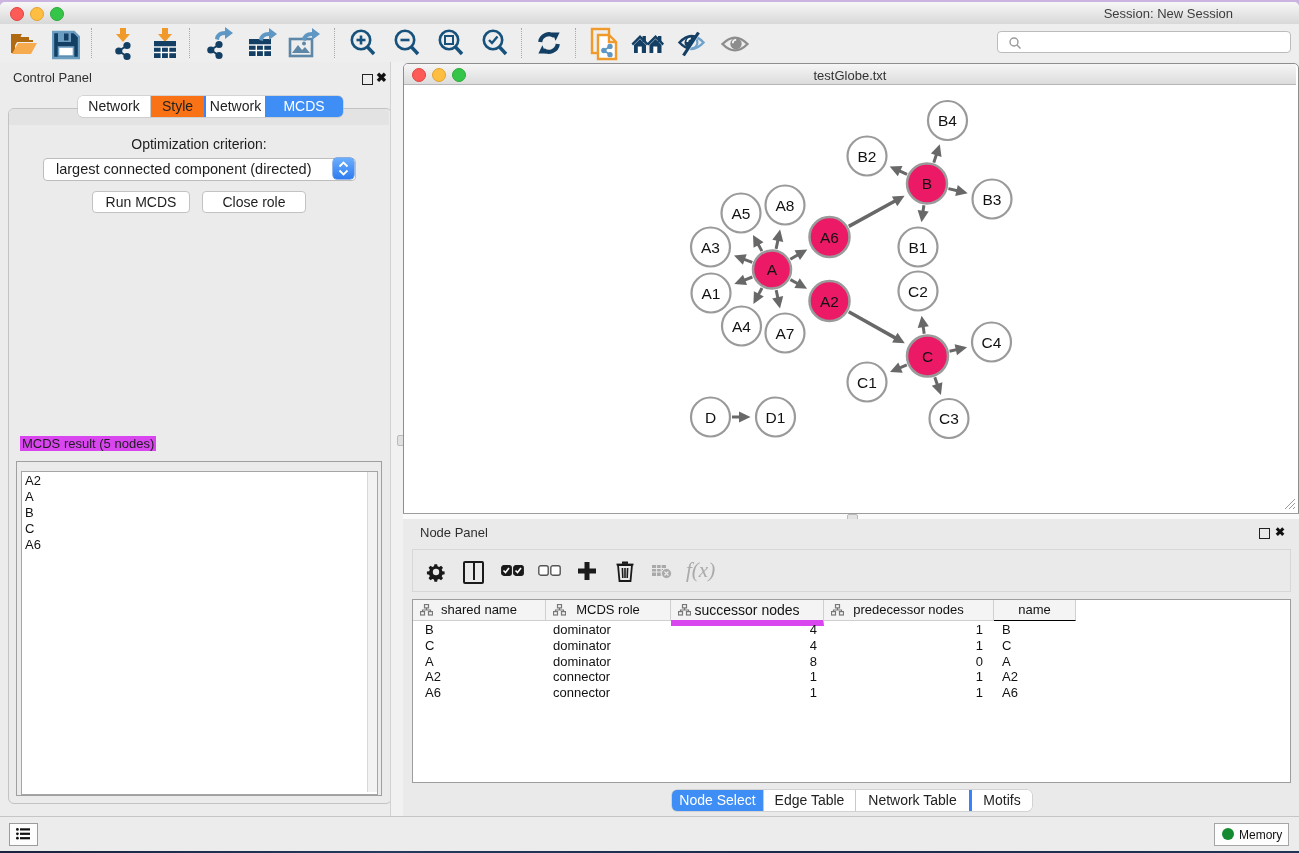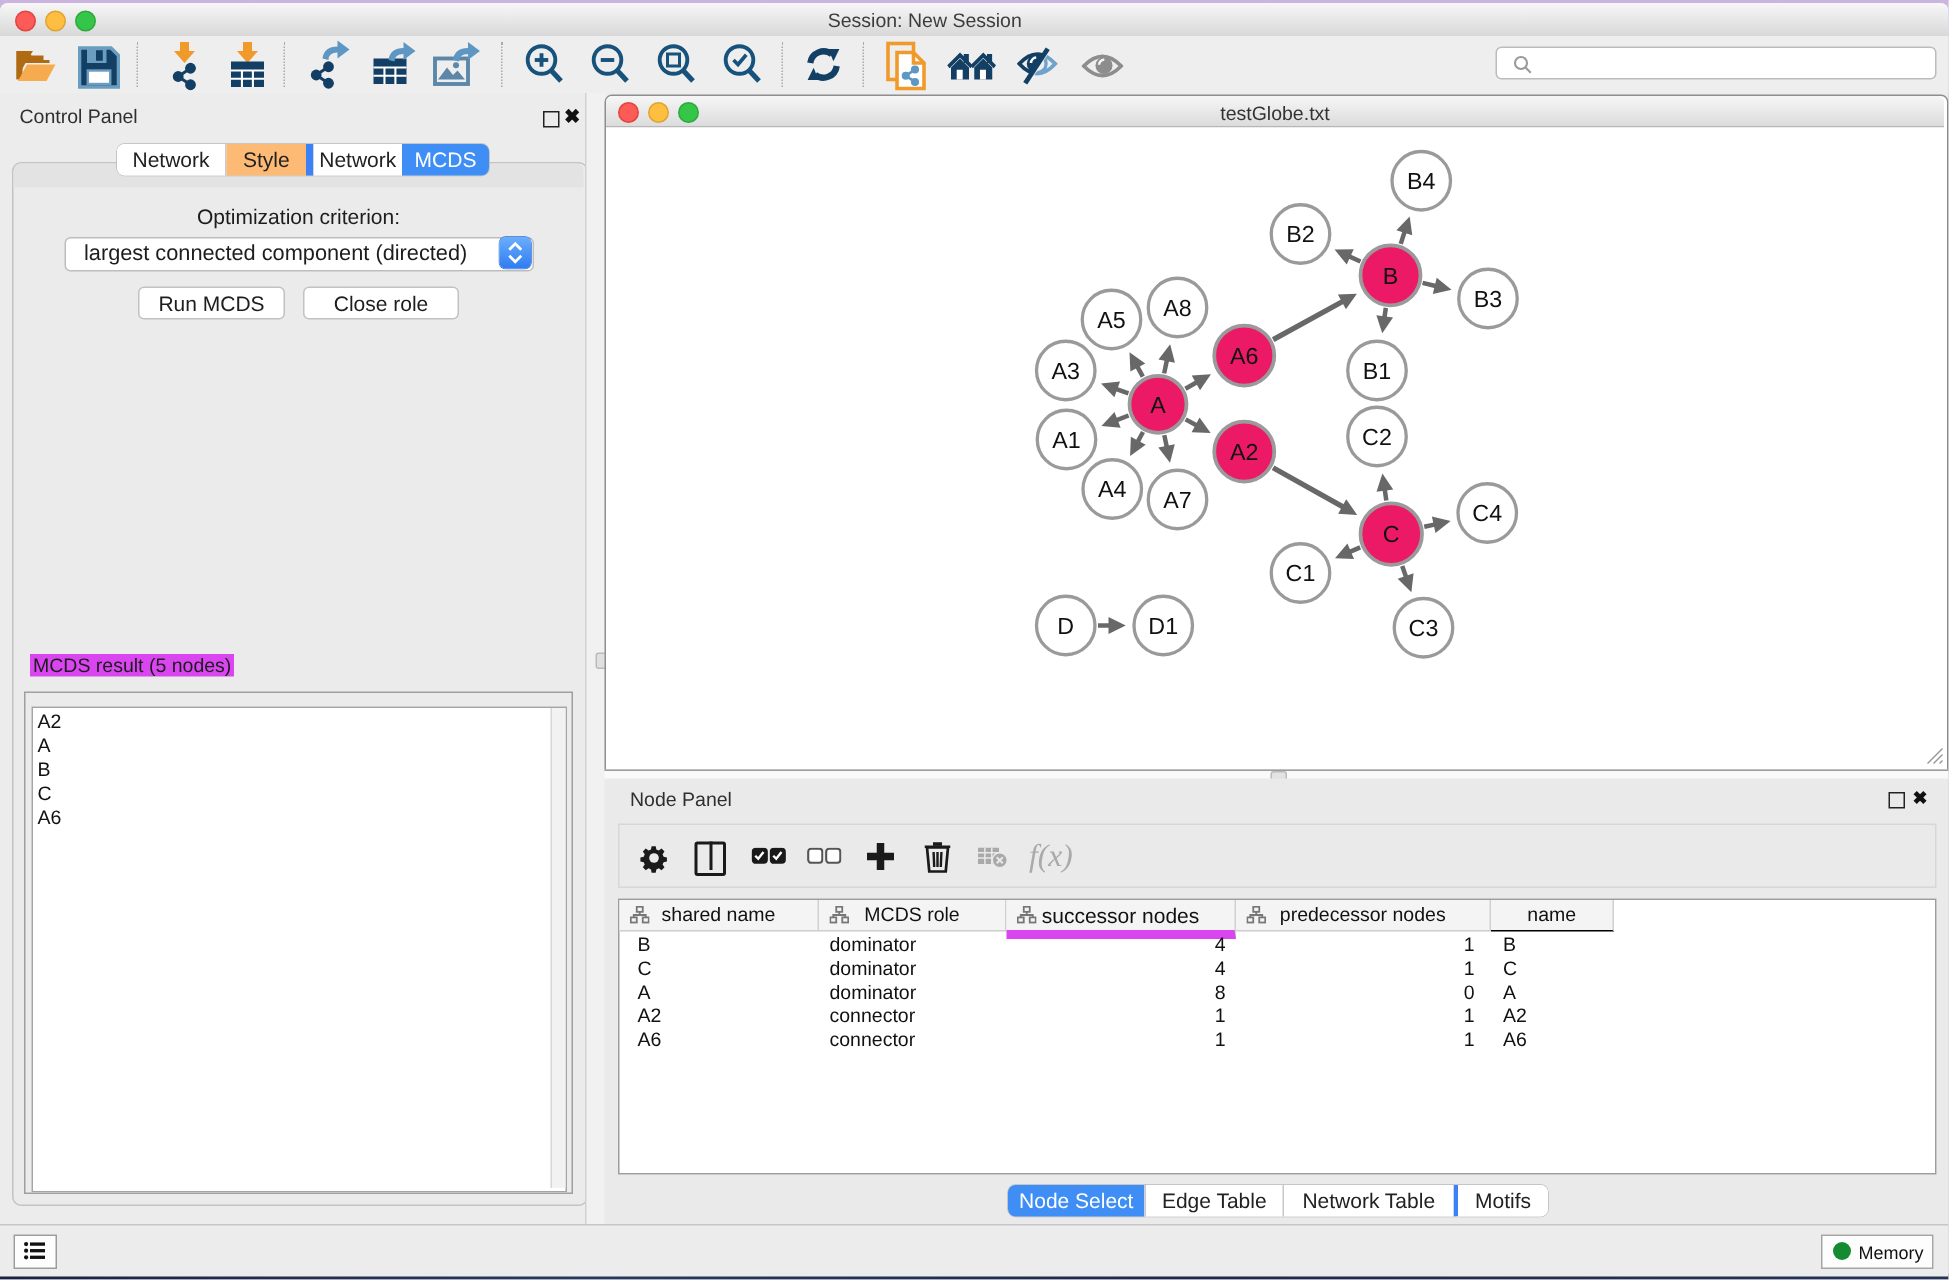--- a/index.html
+++ b/index.html
@@ -5,21 +5,21 @@
 body{width:1299px;height:853px;position:relative;font-family:"Liberation Sans",sans-serif;background:#cbb5e0;overflow:hidden;-webkit-font-smoothing:antialiased;}
 .abs{position:absolute;}
 </style></head><body>
 
 <div class="abs" style="left:0;top:849px;width:1299px;height:4px;background:linear-gradient(90deg,#18233f,#253a5e 30%,#1a2a4a 60%,#223455)"></div>
 <div class="abs" style="left:0;top:2px;width:1299px;height:847px;background:#ececec;border-radius:5px 5px 0 0;border-top:1px solid #c9c9c9"></div>
 <div class="abs" style="left:0;top:2px;width:1299px;height:22px;background:linear-gradient(#f7f7f7,#d8d8d8);border-radius:5px 5px 0 0;border-bottom:1px solid #b3b3b3"></div>
 <div class="abs" style="left:10px;top:7px;width:12px;height:12px;border-radius:50%;background:#fc5b57;border:0.5px solid #e2443f"></div>
 <div class="abs" style="left:30px;top:7px;width:12px;height:12px;border-radius:50%;background:#fdbe41;border:0.5px solid #e0a430"></div>
 <div class="abs" style="left:50px;top:7px;width:12px;height:12px;border-radius:50%;background:#35c649;border:0.5px solid #2bab3c"></div>
-<div class="abs" style="left:0;top:6px;width:1233px;text-align:center;font-size:13px;color:#3c3c3c">Session: New Session</div>
+<div class="abs" style="left:0;top:6px;width:1233px;text-align:right;font-size:13px;color:#3c3c3c">Session: New Session</div>
 <div class="abs" style="left:0;top:24px;width:1299px;height:38px;background:#eeeeee"></div>
 <div class="abs" style="left:91px;top:28px;width:0px;height:30px;border-left:1px dotted #a9a9a9"></div>
 <div class="abs" style="left:189px;top:28px;width:0px;height:30px;border-left:1px dotted #a9a9a9"></div>
 <div class="abs" style="left:334px;top:28px;width:0px;height:30px;border-left:1px dotted #a9a9a9"></div>
 <div class="abs" style="left:521px;top:28px;width:0px;height:30px;border-left:1px dotted #a9a9a9"></div>
 <div class="abs" style="left:575px;top:28px;width:0px;height:30px;border-left:1px dotted #a9a9a9"></div>
 <div style="position:absolute;left:9px;top:27px;width:30px;height:34px"><svg width="30" height="34" viewBox="0 0 30 34">
 <path d="M2 7 L2 26 L6 26 L6 10 L11 10 L13 7 Z" fill="#b06a12"></path>
 <path d="M2 7 L10 7 L12 10 L20 10 L20 13 L24 13 L24 15 L8 15 L2 26 Z" fill="#b06a12"></path>
 <path d="M9 16 L28 16 L22 27 L3 27 Z" fill="#f6ab4e"></path>
@@ -163,23 +163,23 @@
     <circle cx="6" cy="6" r="4" fill="none" stroke="#9a9a9a" stroke-width="1.4"></circle>
     <line x1="9" y1="9" x2="12.5" y2="12.5" stroke="#9a9a9a" stroke-width="1.4"></line>
   </svg>
 <div class="abs" style="left:13px;top:70px;font-size:13px;color:#2f2f2f">Control Panel</div>
 <div class="abs" style="left:362px;top:74px;width:9px;height:9px;border:1.6px solid #222"></div>
 <div class="abs" style="left:376px;top:70px;font-size:13px;font-weight:bold;color:#111">✖</div>
 <div class="abs" style="left:8px;top:108px;width:382px;height:694px;background:#ebebeb;border:1px solid #c3c3c3;border-radius:6px"></div>
 <div class="abs" style="left:9px;top:109px;width:380px;height:16px;background:#e3e3e3;border-radius:5px 5px 0 0"></div>
 <div class="abs" style="left:78px;top:96px;height:21px;display:flex;font-size:14px;line-height:21px;text-align:center;border-radius:5px;box-shadow:0 0 0 0.5px #b9b9b9">
 <div style="width:72px;background:#fff;border-radius:5px 0 0 5px;border-right:1px solid #c9c9c9;color:#222">Network</div>
-<div style="width:53px;background:#fdba74;border-right:5px solid #3b82f6;color:#222">Style</div>
+<div style="width:53px;background:#f97316;border-right:2px solid #3b82f6;color:#222">Style</div>
 <div style="width:59px;background:#fff;color:#222">Network</div>
-<div style="width:58px;background:#3e8ef6;border-radius:0 5px 5px 0;color:#fff">MCDS</div>
+<div style="width:78px;background:#3e8ef6;border-radius:0 5px 5px 0;color:#fff">MCDS</div>
 </div>
 <div class="abs" style="left:0;top:136px;width:398px;text-align:center;font-size:14px;color:#1d1d1d">Optimization criterion:</div>
 <div class="abs" style="left:43px;top:158px;width:311px;height:21px;background:#fff;border:1px solid #bdbdbd;border-radius:4px"></div>
 <div class="abs" style="left:333px;top:158px;width:21px;height:21px;background:linear-gradient(#6aaefc,#2f7cf1);border-radius:4px;box-shadow:0 0 0 0.5px #2e6fd8"></div>
 <svg class="abs" style="left:337px;top:161px" width="13" height="15" viewBox="0 0 13 15">
     <path d="M2.5 5.5 L6.5 1.5 L10.5 5.5" fill="none" stroke="#fff" stroke-width="1.8"></path>
     <path d="M2.5 9.5 L6.5 13.5 L10.5 9.5" fill="none" stroke="#fff" stroke-width="1.8"></path>
   </svg>
 <div class="abs" style="left:56px;top:161px;font-size:14.5px;color:#1d1d1d">largest connected component (directed)</div>
 <div class="abs" style="left:92px;top:191px;width:96px;height:20px;background:#fff;border:1px solid #c2c2c2;border-radius:4px;text-align:center;font-size:14px;line-height:20px;color:#1d1d1d">Run MCDS</div>

